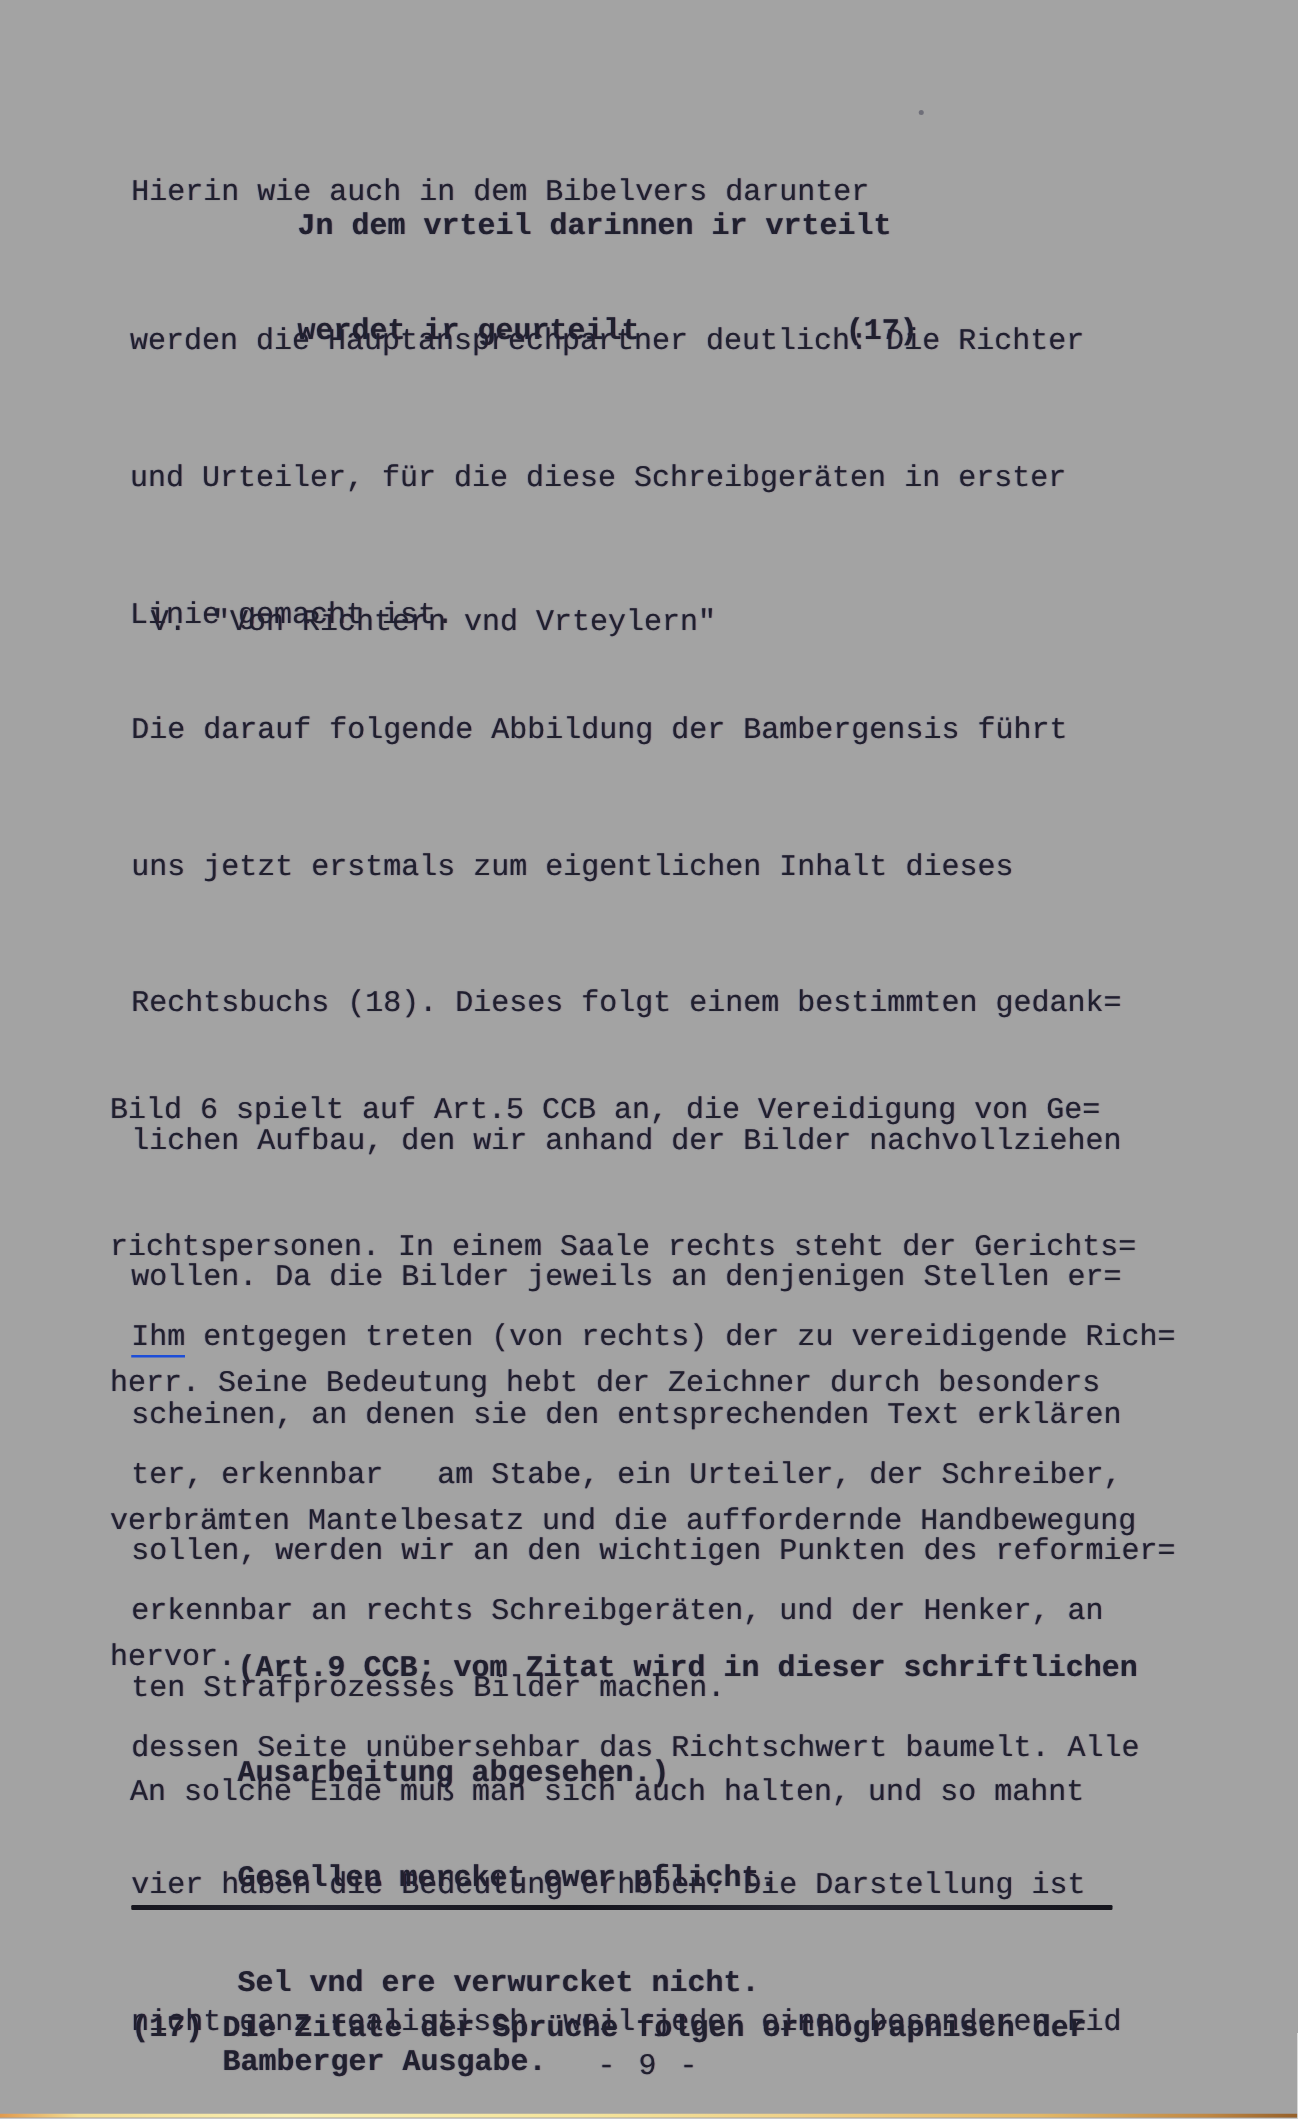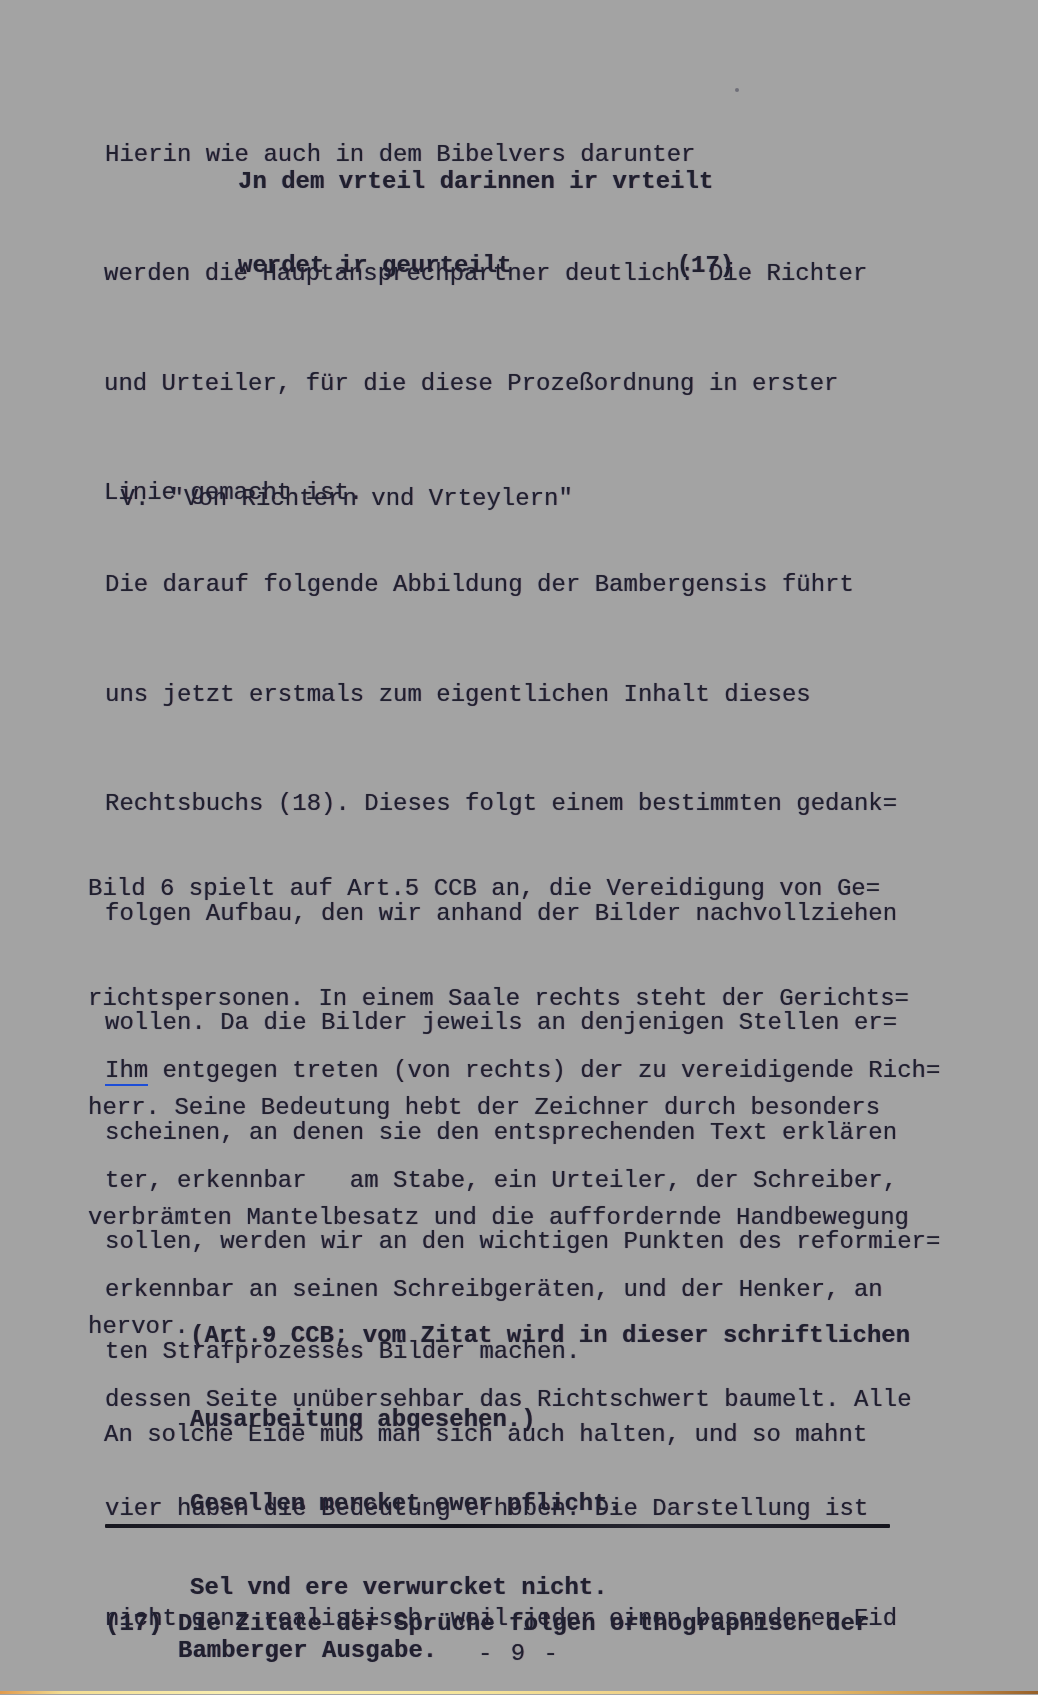--- a/index.html
+++ b/index.html
@@ -97,53 +97,53 @@
     <div class="line">Hierin wie auch in dem Bibelvers darunter</div>
   </div>
 
   <div class="tw verse1 single">
     <div class="line">Jn dem vrteil darinnen ir vrteilt</div>
     <div class="line"><span>werdet ir geurteilt</span><span class="fn-ref">(17)</span></div>
   </div>
 
   <div class="tw intro-para">
     <div class="line">werden die Hauptansprechpartner deutlich: Die Richter</div>
-    <div class="line">und Urteiler, für die diese Prozeßordnung in erster</div>
+    <div class="line">und Urteiler, für die diese Schreibgeräten in erster</div>
     <div class="line">Linie gemacht ist.</div>
   </div>
 
   <div class="smudge"></div>
 
   <div class="tw heading">
     <span class="num">V.</span><span>"Von Richtern vnd Vrteylern"</span>
   </div>
 
   <div class="tw para1">
     <div class="line">Die darauf folgende Abbildung der Bambergensis führt</div>
     <div class="line">uns jetzt erstmals zum eigentlichen Inhalt dieses</div>
     <div class="line">Rechtsbuchs (18). Dieses folgt einem bestimmten gedank=</div>
-    <div class="line">folgen Aufbau, den wir anhand der Bilder nachvollziehen</div>
+    <div class="line">lichen Aufbau, den wir anhand der Bilder nachvollziehen</div>
     <div class="line">wollen. Da die Bilder jeweils an denjenigen Stellen er=</div>
     <div class="line">scheinen, an denen sie den entsprechenden Text erklären</div>
     <div class="line">sollen, werden wir an den wichtigen Punkten des reformier=</div>
     <div class="line">ten Strafprozesses Bilder machen.</div>
   </div>
 
   <div class="tw para2">
     <div class="line">Bild 6 spielt auf Art.5 CCB an, die Vereidigung von Ge=</div>
     <div class="line">richtspersonen. In einem Saale rechts steht der Gerichts=</div>
     <div class="line">herr. Seine Bedeutung hebt der Zeichner durch besonders</div>
     <div class="line">verbrämten Mantelbesatz und die auffordernde Handbewegung</div>
     <div class="line">hervor.</div>
   </div>
 
   <div class="tw para3">
     <div class="line"><span class="underlined">Ihm</span><span> entgegen treten (von rechts) der zu vereidigende Rich=</span></div>
     <div class="line">ter, erkennbar   am Stabe, ein Urteiler, der Schreiber,</div>
-    <div class="line">erkennbar an seinen Schreibgeräten, und der Henker, an</div>
+    <div class="line">erkennbar an rechts Schreibgeräten, und der Henker, an</div>
     <div class="line">dessen Seite unübersehbar das Richtschwert baumelt. Alle</div>
     <div class="line">vier haben die Bedeutung erhoben. Die Darstellung ist</div>
     <div class="line">nicht ganz realistisch, weil jeder einen besonderen Eid</div>
     
   </div>
 
   <div class="tw citation single">
     <div class="line">(Art.9 CCB; vom Zitat wird in dieser schriftlichen</div>
     <div class="line">Ausarbeitung abgesehen.)</div>
   </div>

